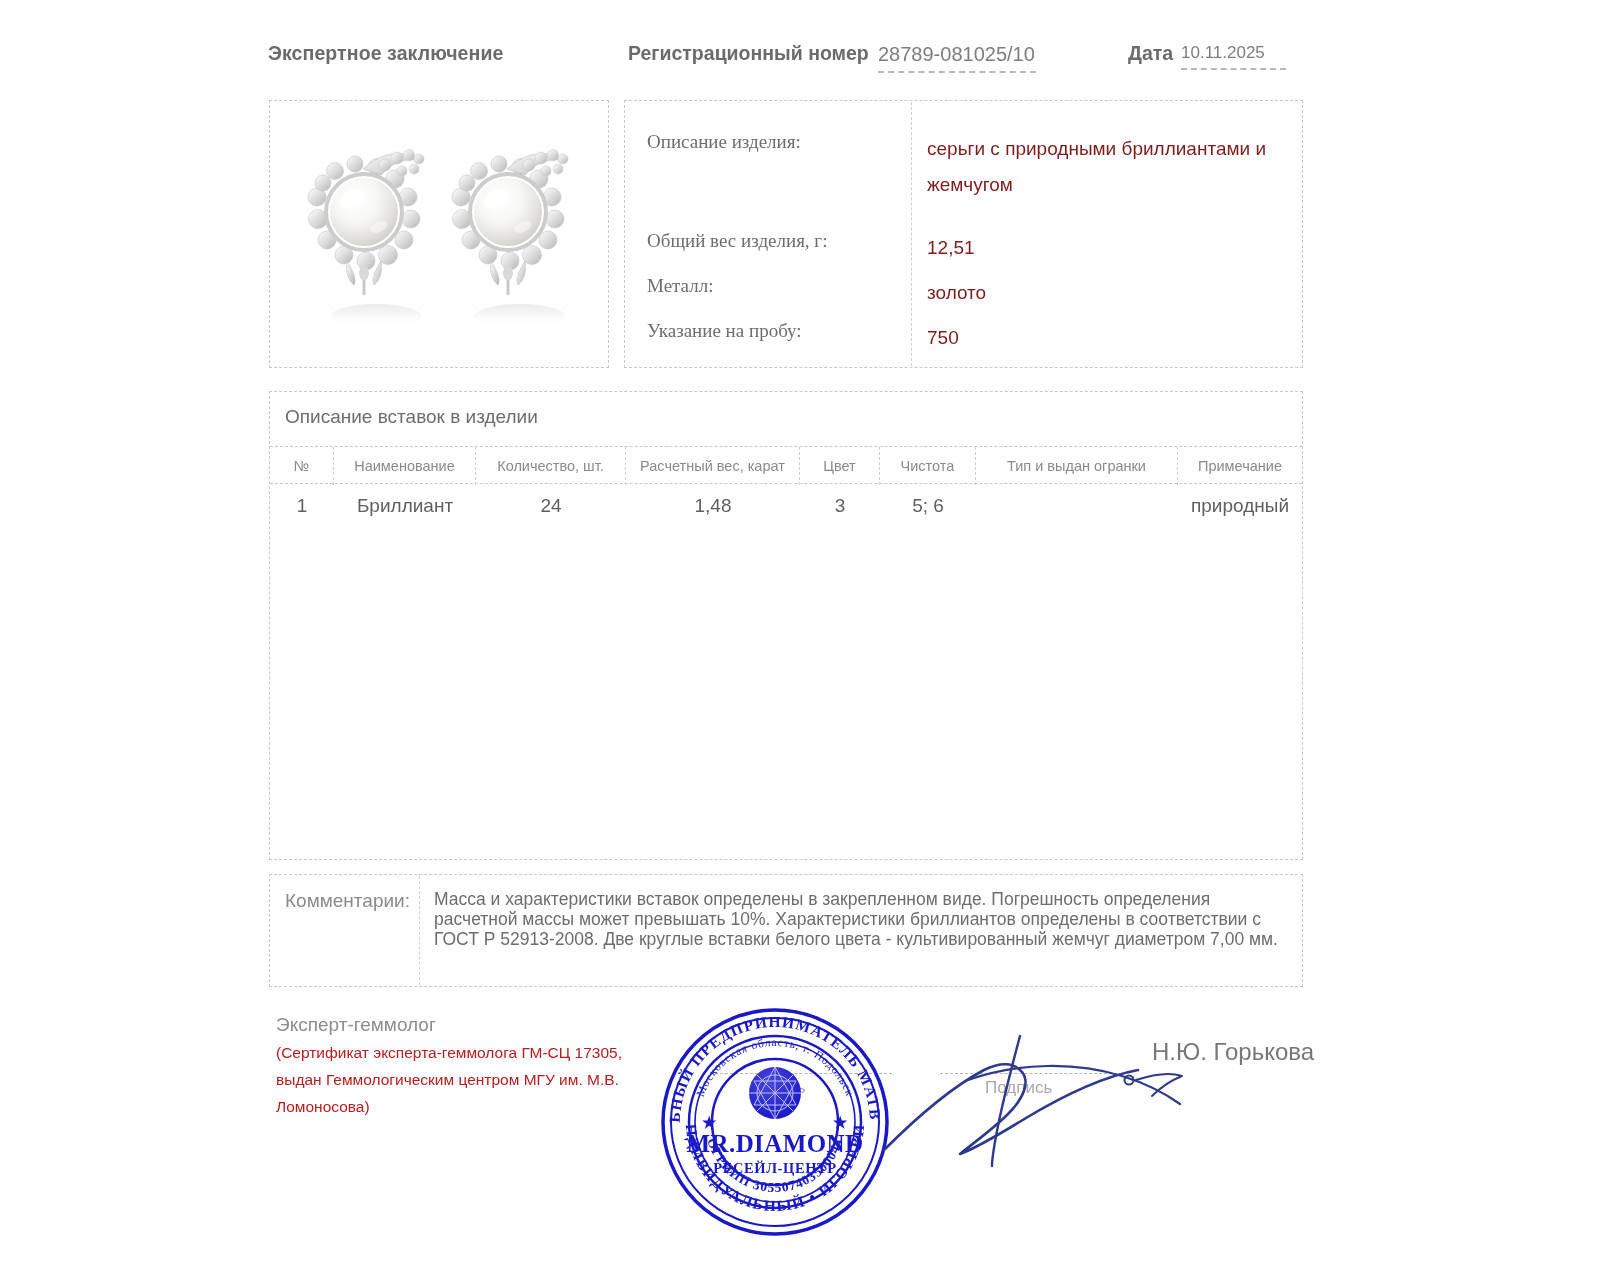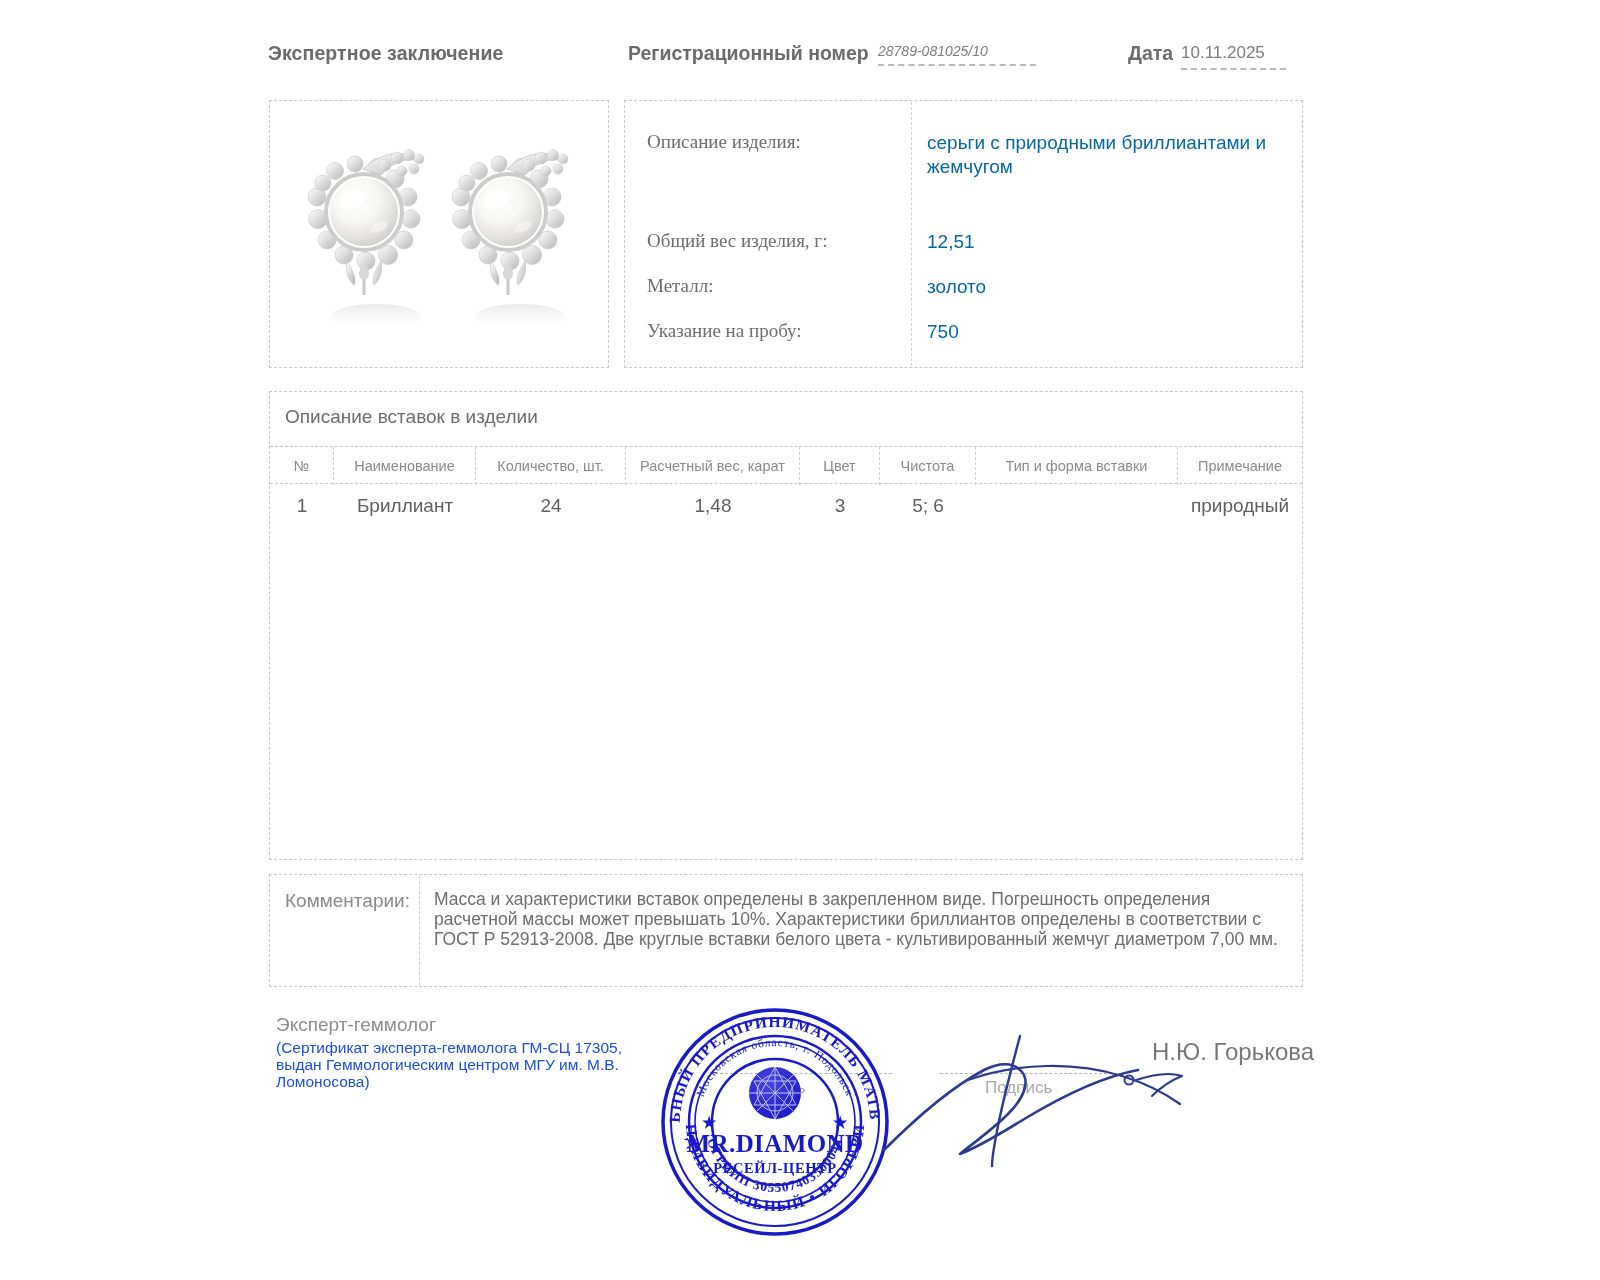--- a/index.html
+++ b/index.html
@@ -20,21 +20,21 @@
     letter-spacing: .1px; white-space: nowrap;
   }
   .hdr-reglabel {
     position: absolute; left: 360px; top: 0;
     font-size: 19.5px; font-weight: bold; color: #6b6b6b; white-space: nowrap;
   }
   .hdr-regvalue {
     position: absolute; left: 610px; top: 1px;
     min-width: 158px; padding-bottom: 5px;
     border-bottom: 2px dashed #b8b8b8;
-    font-size: 14px; color: #7d7d7d; white-space: nowrap; font-style: italic;
+    font-size: 20px; color: #7d7d7d; white-space: nowrap;
   }
   .hdr-datelabel {
     position: absolute; left: 860px; top: 0;
     font-size: 19.5px; font-weight: bold; color: #6b6b6b; white-space: nowrap;
   }
   .hdr-datevalue {
     position: absolute; left: 913px; top: 1px;
     min-width: 105px; padding-bottom: 5px;
     border-bottom: 2px dashed #b8b8b8;
     font-size: 17px; color: #7d7d7d; white-space: nowrap;
@@ -59,21 +59,21 @@
   .spec-key {
     position: absolute; left: 22px;
     font-size: 19px; color: #6d6d6d; white-space: nowrap; font-family: Liberation Serif, serif;
   }
   .spec-divider {
     position: absolute; left: 286px; top: 1px; bottom: 1px;
     border-left: 1px dashed #cfcfcf;
   }
   .spec-val {
     position: absolute; left: 302px; width: 366px;
-    font-size: 19px; color: #0369a1; line-height: 24px;
+    font-size: 19px; color: #7f1d1d; line-height: 36px;
   }
 
   
   .inserts-box {
     position: absolute; left: 269px; top: 391px;
     width: 1034px; height: 469px;
     border: 1px dashed #c9c9c9;
   }
   .inserts-title {
     position: absolute; left: 15px; top: 14px;
@@ -118,21 +118,21 @@
   }
 
   
   .footer { position: absolute; left: 0; top: 1000px; width: 1552px; height: 280px; }
   .expert-title {
     position: absolute; left: 276px; top: 14px;
     font-size: 19px; color: #8d8d8d; white-space: nowrap;
   }
   .expert-cert {
     position: absolute; left: 276px; top: 39px; width: 390px;
-    font-size: 15.5px; line-height: 17px; color: #1d4ed8;
+    font-size: 15.5px; line-height: 27px; color: #b91c1c;
   }
   .sig-line {
     position: absolute; height: 0;
     border-top: 1px dashed #b5b5b5;
   }
   .sig-label {
     position: absolute;
     font-size: 17px; color: #a8a8a8; white-space: nowrap;
   }
   .expert-name {
@@ -248,21 +248,21 @@
   <div class="inserts-box">
     <div class="inserts-title">Описание вставок в изделии</div>
 
     <div class="thead">
       <div class="th sep" style="left:0px;   width:64px;">№</div>
       <div class="th sep" style="left:64px;  width:142px;">Наименование</div>
       <div class="th sep" style="left:206px; width:150px;">Количество, шт.</div>
       <div class="th sep" style="left:356px; width:174px;">Расчетный вес, карат</div>
       <div class="th sep" style="left:530px; width:80px;">Цвет</div>
       <div class="th sep" style="left:610px; width:96px;">Чистота</div>
-      <div class="th sep" style="left:706px; width:202px;">Тип и форма вставки</div>
+      <div class="th sep" style="left:706px; width:202px;">Тип и выдан огранки</div>
       <div class="th" style="left:908px; width:124px;">Примечание</div>
     </div>
 
     <div class="tbody">
       <div class="trow">
         <div class="td" style="left:0px;   width:64px;">1</div>
         <div class="td" style="left:64px;  width:142px;">Бриллиант</div>
         <div class="td" style="left:206px; width:150px;">24</div>
         <div class="td" style="left:356px; width:174px;">1,48</div>
         <div class="td" style="left:530px; width:80px;">3</div>

